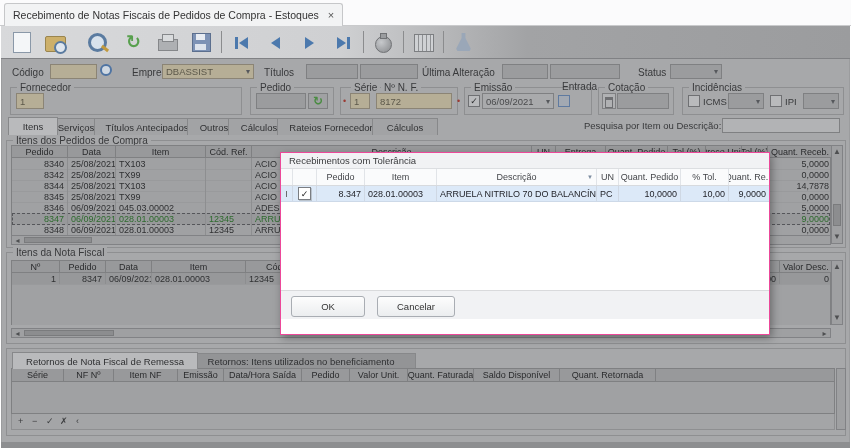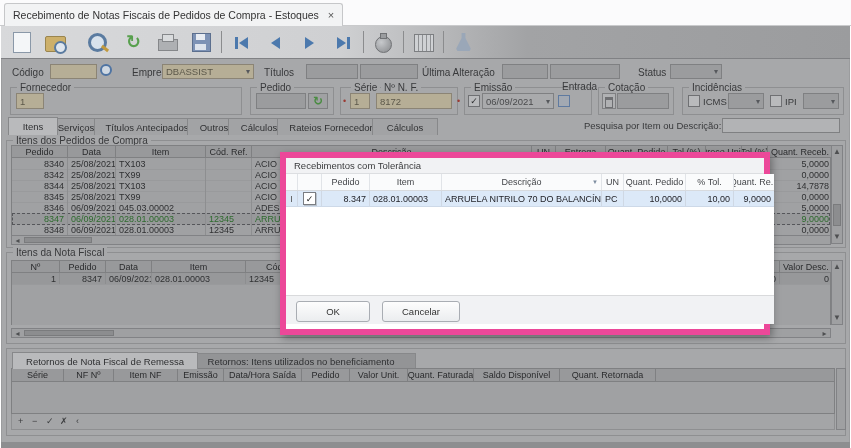--- a/index.html
+++ b/index.html
@@ -38,21 +38,21 @@
     display:flex;align-items:center;justify-content:center;background:#98999b;overflow:hidden;white-space:nowrap;box-sizing:border-box;}
   .bc{position:absolute;top:0;height:100%;border-right:1px solid #8d8e90;font-size:9px;color:#2f3032;
     display:flex;align-items:center;padding:0 3px;overflow:hidden;white-space:nowrap;box-sizing:border-box;}
   .num{justify-content:flex-end;}
   .grow{position:absolute;left:0;width:100%;height:11px;border-bottom:1px solid #999a9c;}
   .green{color:#2e6b2e !important;}
   .scroll{position:absolute;background:#9fa0a2;border:1px solid #818285;box-sizing:border-box;}
   .thumb{position:absolute;background:#8c8d8f;border:1px solid #7a7b7d;box-sizing:border-box;}
   .sarr{position:absolute;font-size:8px;color:#4e4f51;line-height:10px;text-align:center;}
   
-  .dlg{left:280px;top:152px;width:490px;height:183px;background:#fff;border:6px solid #ec4899;box-shadow:2px 3px 8px rgba(0,0,0,.35);z-index:10;}
+  .dlg{left:280px;top:152px;width:490px;height:183px;background:#fff;border:1px solid #ec4899;box-shadow:2px 3px 8px rgba(0,0,0,.35);z-index:10;}
   .dlgtitle{position:absolute;left:0;top:0;width:100%;height:16px;background:#f1f2f4;border-bottom:1px solid #dcdee1;
     font-size:9.5px;color:#3a3b3d;display:flex;align-items:center;padding:0 8px;box-sizing:border-box;}
   .dh{position:absolute;top:0;height:100%;border-right:1px solid #e1e4e8;font-size:9px;color:#44464a;
     display:flex;align-items:center;justify-content:center;background:#fafbfc;white-space:nowrap;overflow:hidden;box-sizing:border-box;}
   .dc{position:absolute;top:0;height:100%;border-right:1px solid #cfd8e4;font-size:9px;color:#23242a;
     display:flex;align-items:center;padding:0 3px;white-space:nowrap;overflow:hidden;box-sizing:border-box;}
   .btn{position:absolute;height:19px;background:linear-gradient(#fdfdfd,#ebedef);border:1px solid #a9adb3;border-radius:3px;
     font-size:9.5px;color:#333;display:flex;align-items:center;justify-content:center;}
   
   .i-doc{width:16px;height:19px;background:#f4f6f8;border:1px solid #8a98a8;margin:2px auto;}

